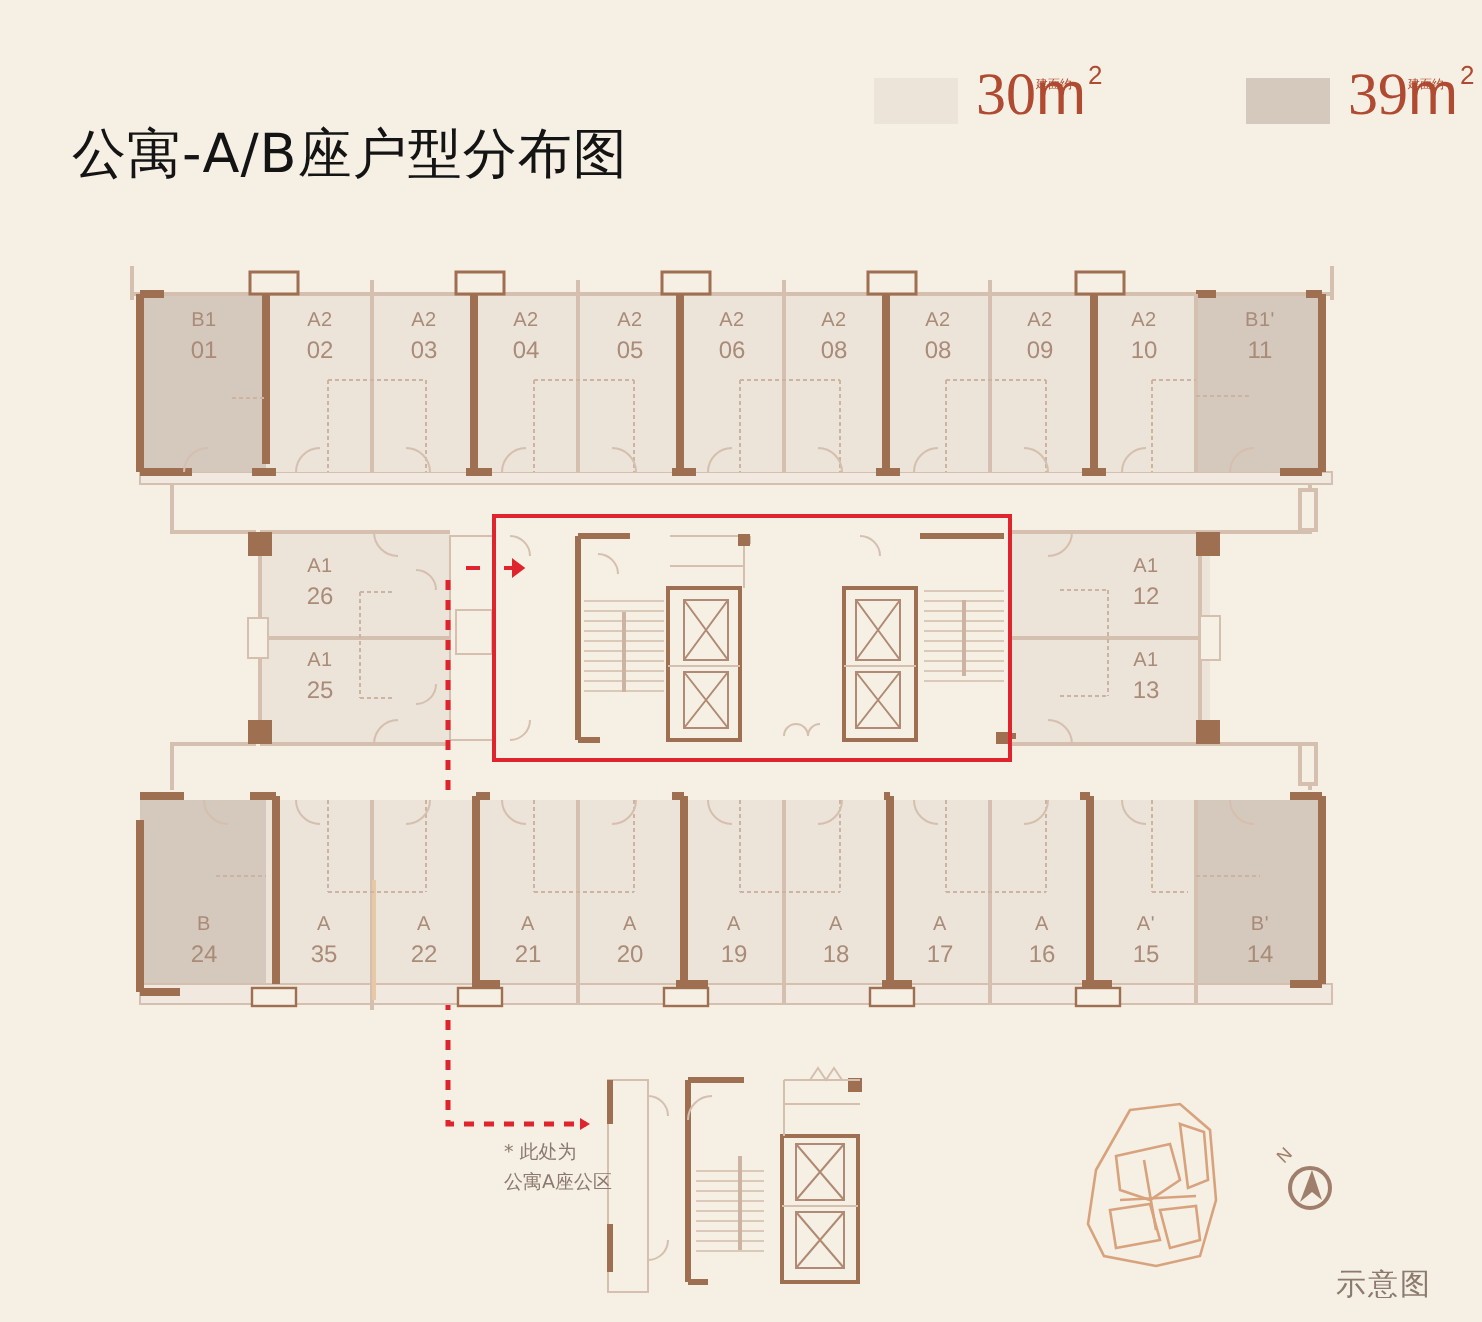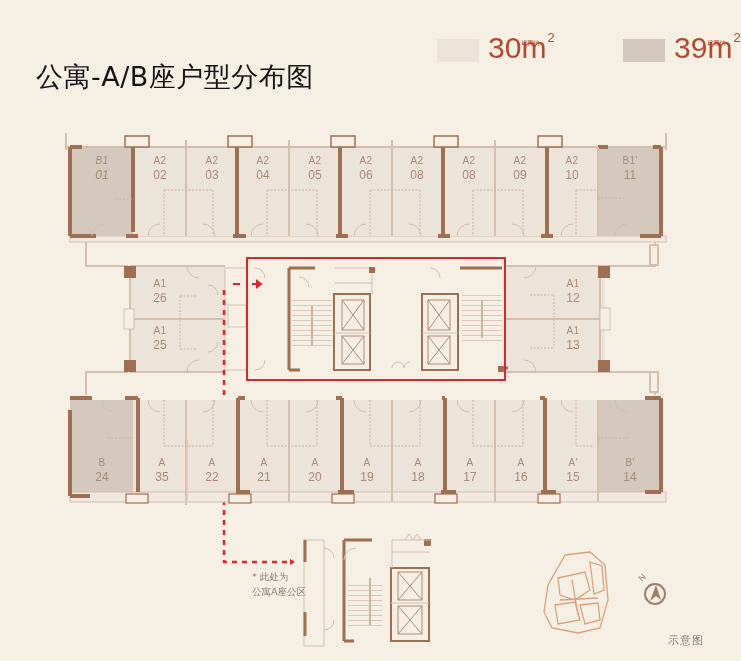--- a/index.html
+++ b/index.html
@@ -1,30 +1,30 @@
 <!DOCTYPE html>
 <html><head>
 <meta charset="utf-8">
 <style>
   * { box-sizing: border-box; margin: 0; padding: 0; }
   html, body { width: 741px; height: 661px; background: #f5efe4; overflow: hidden; }
   body { position: relative; font-family: "DejaVu Sans", "Liberation Sans", sans-serif; }
   .title { position: absolute; left: 36px; top: 30px; font-size: 27px; color: #141414; letter-spacing: 0.5px; font-weight: 500; margin-top: 29px; }
   .legend { position: absolute; top: 32px; height: 30px; display: flex; align-items: flex-start; }
   .legend .swatch { width: 42px; height: 23px; margin-top: 7px; }
-  .legend .num { font-size: 30px; color: #b04a30; margin-left: 9px; line-height: 32px; font-family: Liberation Sans, sans-serif; }
+  .legend .num { font-size: 30px; color: #b04a30; margin-left: 9px; line-height: 32px; font-family: Liberation Serif, serif; }
   .legend .unit { font-size: 30px; color: #b04a30; line-height: 32px; font-family: "Liberation Sans", sans-serif; position: relative; }
   .legend .sup { font-size: 13px; color: #b04a30; vertical-align: top; position: relative; top: -2px; margin-left: 1px; font-family: "Liberation Sans", sans-serif;}
   .legend .approx { position: absolute; left: 0; top: -5px; font-size: 6px; color: #b04a30; white-space: nowrap; }
   svg.plan { position: absolute; left: 0; top: 0; }
   .unit-label { position: absolute; text-align: center; color: #a98b78; font-size: 10px; line-height: 14px; font-family: "Liberation Sans", sans-serif; }
   .unit-label .t { font-size: 10px; letter-spacing: 0.3px; }
   .unit-label .n { font-size: 12px; }
   .note { position: absolute; left: 228px; top: 569px; font-size: 9.5px; color: #8c7a6e; line-height: 15px; margin-left: 24px; }
-  .caption { position: absolute; left: 668px; top: 633px; font-size: 11px; color: #8c7a6e; letter-spacing: 1px; }
+  .caption { position: absolute; left: 668px; top: 633px; font-size: 15px; color: #8c7a6e; letter-spacing: 1px; }
 </style>
 </head>
 <body>
 
 <div class="title">公寓-A/B座户型分布图</div>
 
 <div class="legend" style="left:437px;">
   <div class="swatch" style="background:#ece3d9;"></div>
   <span class="num">30</span>
   <span class="unit"><span class="approx">建面约</span><span>m</span></span>
@@ -290,21 +290,21 @@
   </g>
 
   <g>
     <circle cx="655" cy="594" r="10" fill="none" stroke="#9f7f6c" stroke-width="2"></circle>
     <path d="M650 601 L656 585 L661 600 L656 596 Z" fill="#9f7f6c"></path>
     <text x="642" y="582" font-size="9" fill="#9f7f6c" transform="rotate(-45 642 582)" font-family="Liberation Sans, sans-serif">N</text>
   </g>
 </svg>
 
 <div>
-  <div class="unit-label" style="left:82px;top:154px;width:40px;font-style:italic;">
+  <div class="unit-label" style="left:82px;top:154px;width:40px;">
       <div class="t">B1</div>
       <div class="n">01</div>
     </div>
   <div class="unit-label" style="left:140px;top:154px;width:40px;">
       <div class="t">A2</div>
       <div class="n">02</div>
     </div>
   <div class="unit-label" style="left:192px;top:154px;width:40px;">
       <div class="t">A2</div>
       <div class="n">03</div>

